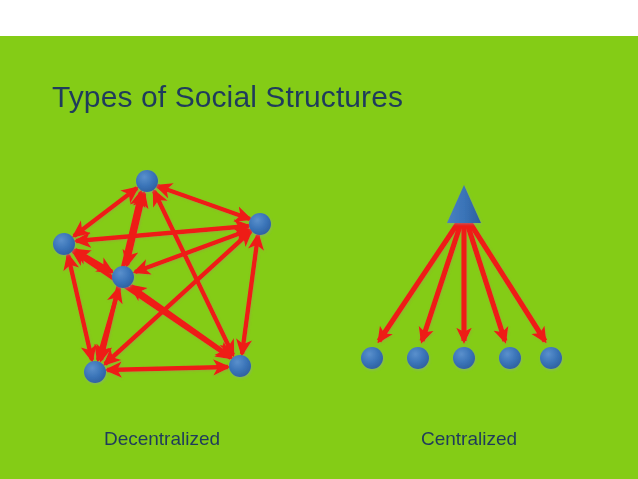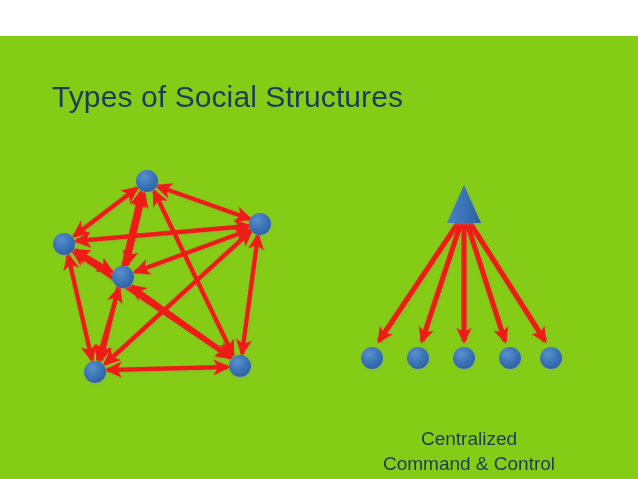--- a/index.html
+++ b/index.html
@@ -139,20 +139,20 @@
         <circle cx="372" cy="322" r="11" fill="url(#nodeGrad)"></circle>
         <circle cx="418" cy="322" r="11" fill="url(#nodeGrad)"></circle>
         <circle cx="464" cy="322" r="11" fill="url(#nodeGrad)"></circle>
         <circle cx="510" cy="322" r="11" fill="url(#nodeGrad)"></circle>
         <circle cx="551" cy="322" r="11" fill="url(#nodeGrad)"></circle>
       </g>
     </g>
   </svg>
 
   <div class="caption" id="caption-left">
+    <span class="caption-line">Decentralized</span>
   </div>
 
   <div class="caption" id="caption-right">
     <span class="caption-line">Centralized</span>
-    <span class="caption-line">Command &amp; Control</span>
   </div>
 
 </div>
 
 </body></html>

